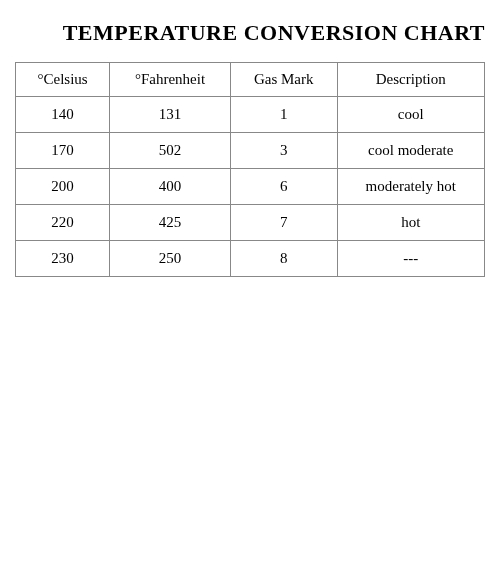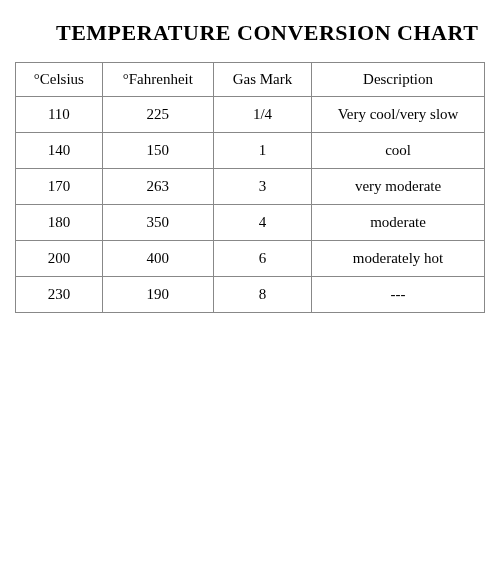--- a/index.html
+++ b/index.html
@@ -12,25 +12,24 @@
       background: #ffffff;
       font-family: Georgia, 'Times New Roman', serif;
       width: 500px;
       min-height: 566px;
       padding: 20px 15px;
     }
 
     h1 {
       font-size: 22px;
       font-weight: bold;
-      text-align: left;
+      text-align: right;
       margin-bottom: 16px;
       letter-spacing: 0.5px;
       font-family: Georgia, 'Times New Roman', serif;
-      margin-left: 41px;
     }
 
     table {
       width: 100%;
       border-collapse: collapse;
       font-size: 15px;
     }
 
     thead tr th {
       border: 1px solid #888;
@@ -59,50 +58,44 @@
 <table>
   <thead>
     <tr>
       <th>°Celsius</th>
       <th>°Fahrenheit</th>
       <th>Gas Mark</th>
       <th>Description</th>
     </tr>
   </thead>
   <tbody id="table-body">
-  <tr>
-        <td>110</td>
-        <td>225</td>
-        <td>1/4</td>
-        <td>Very cool/very slow</td>
-      </tr>
       <tr>
         <td>140</td>
-        <td>150</td>
+        <td>131</td>
         <td>1</td>
         <td>cool</td>
       </tr>
       <tr>
         <td>170</td>
-        <td>263</td>
+        <td>502</td>
         <td>3</td>
-        <td>very moderate</td>
-      </tr>
-      <tr>
-        <td>180</td>
-        <td>350</td>
-        <td>4</td>
-        <td>moderate</td>
+        <td>cool moderate</td>
       </tr>
       <tr>
         <td>200</td>
         <td>400</td>
         <td>6</td>
         <td>moderately hot</td>
       </tr>
       <tr>
+        <td>220</td>
+        <td>425</td>
+        <td>7</td>
+        <td>hot</td>
+      </tr>
+      <tr>
         <td>230</td>
-        <td>190</td>
+        <td>250</td>
         <td>8</td>
         <td>---</td>
       </tr>
     </tbody>
 </table>
 
 </body></html>

